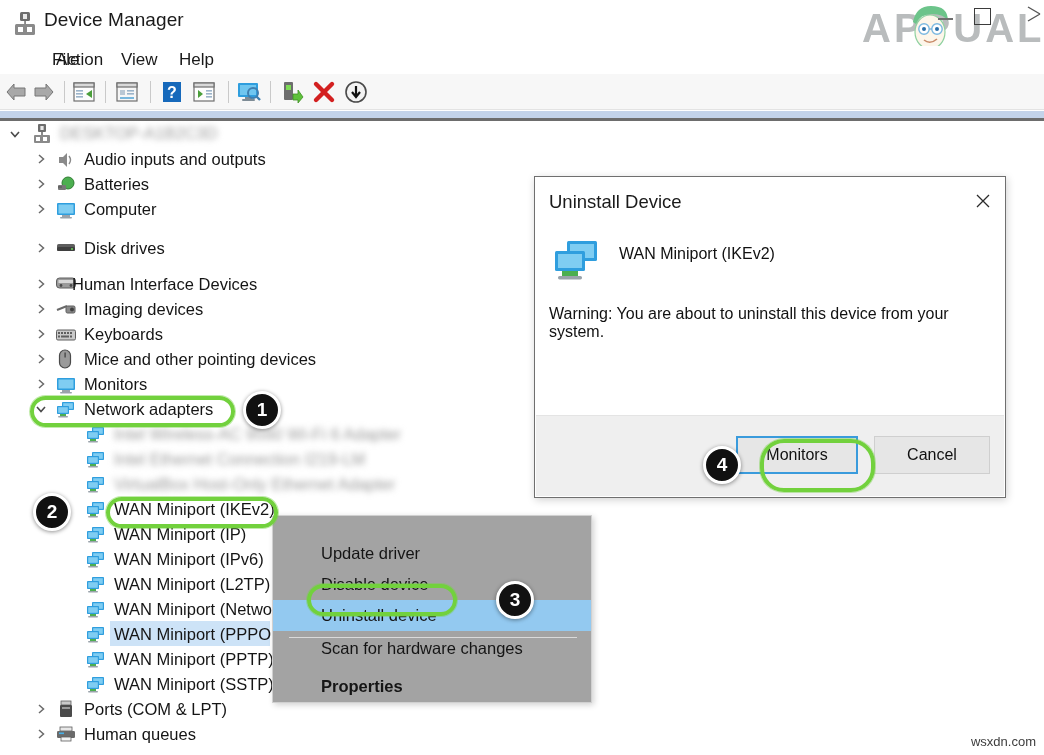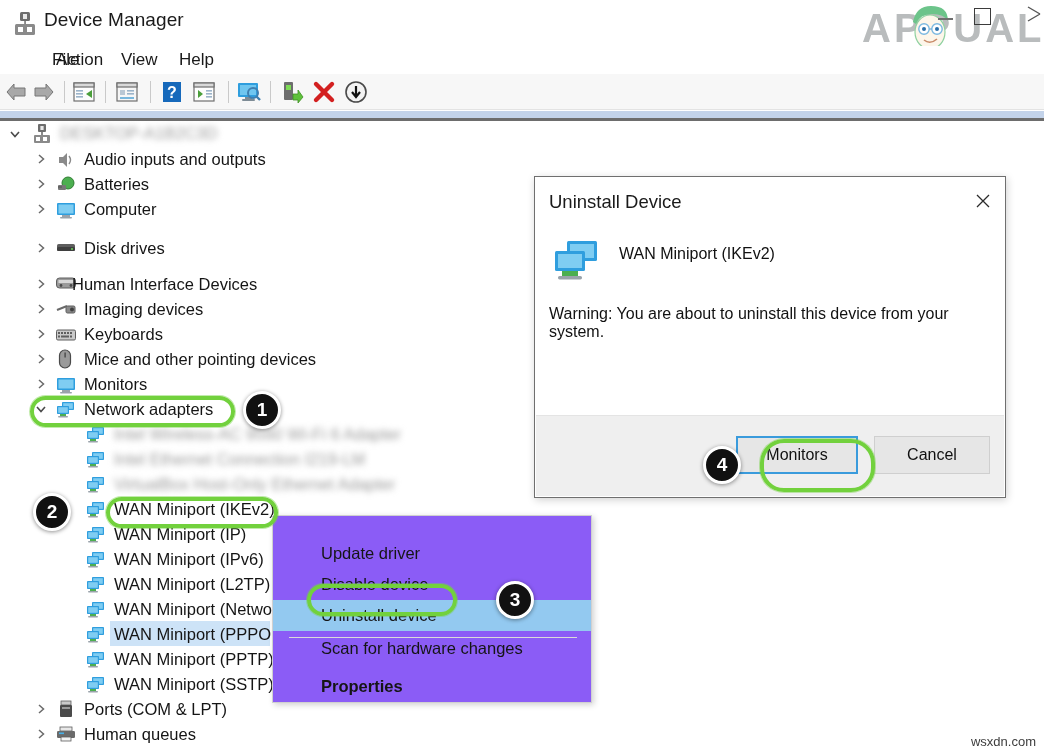--- a/index.html
+++ b/index.html
@@ -126,21 +126,21 @@
     border:3px solid #ffffff;
     box-shadow:0 1px 4px rgba(0,0,0,.45);
     color:#ffffff; font-size:19px; font-weight:bold;
     display:flex; align-items:center; justify-content:center;
     font-family:"Liberation Sans", sans-serif;
   }
 
   
   #ctxmenu{
     position:absolute; left:272px; top:515px; width:320px; height:188px;
-    background:#8b5cf6;
+    background:#a3a3a3;
     border:1px solid #d0d0d0;
     box-shadow:2px 2px 6px rgba(0,0,0,.18);
   }
   .ctx-item{
     position:absolute; left:0; width:318px; height:31px;
     display:flex; align-items:center;
     font-size:16.5px; color:#151515;
     padding-left:48px;
   }
   .ctx-item.hl{ background:#93c9f0; }

